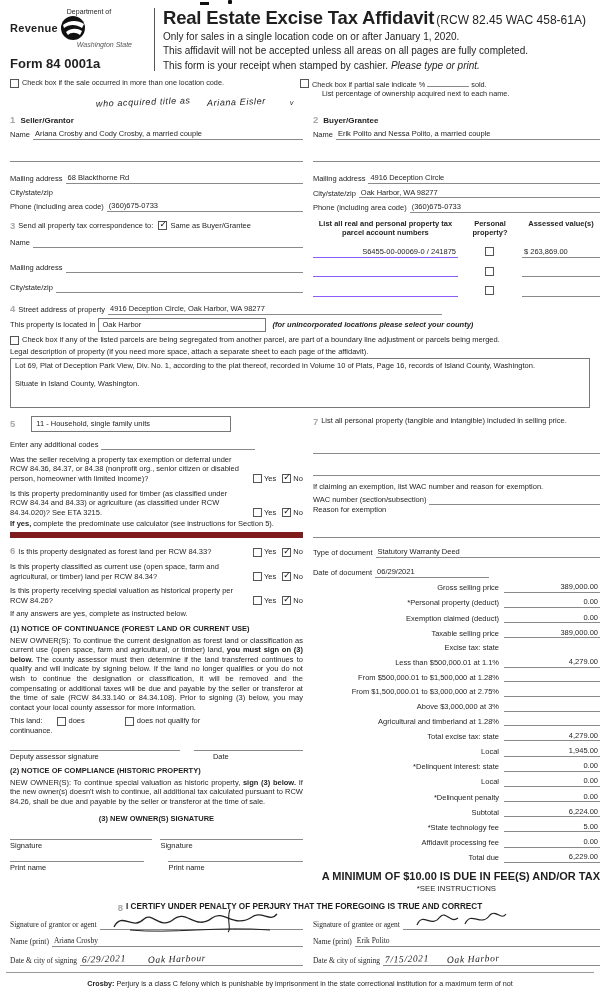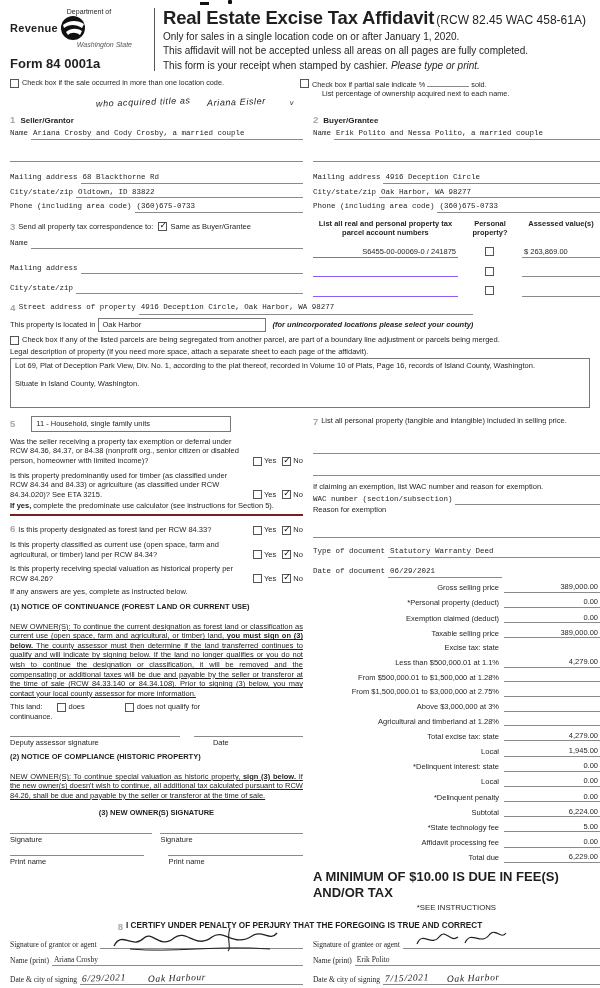--- a/index.html
+++ b/index.html
@@ -24,21 +24,21 @@
   .title-block{padding-top:2px;}
   .title{font-size:18.5px;font-weight:bold;letter-spacing:-0.2px;}
   .title-suffix{font-size:12px;}
   .sub{font-size:10px;margin-top:1.5px;}
 
   
   .cb{width:7px;height:7px;border:1px solid #555;display:inline-block;position:relative;
       flex:none;vertical-align:-1px;background:#fff;}
   .cb.checked::after{content:"\2713";position:absolute;left:0px;top:-3px;font-size:9px;color:#111;}
 
-  .row{display:flex;font-family:Liberation Mono, monospace;}
+  .row{display:flex;align-items:flex-end;}
   .lab{white-space:nowrap;margin-right:3px;}
   .fill{flex:1;border-bottom:1px solid #8a8a8a;min-height:9px;padding:0 2px;}
   .gap2{margin-top:2px;} .gap3{margin-top:3px;} .gap4{margin-top:4px;} .gap6{margin-top:6px;} .gap8{margin-top:8px;}
 
   .checksrow{display:flex;margin-top:5px;font-size:7.3px;}
   .checksrow .half{width:50%;display:flex;align-items:flex-start;}
   .checksrow .cb{margin-right:3px;margin-top:1px;}
   .pctline{border-bottom:1px solid #8a8a8a;width:42px;display:inline-block;height:8px;}
 
   .grid2{display:grid;grid-template-columns:50.5% 49.5%;column-gap:10px;}
@@ -54,39 +54,39 @@
   .parcel-row{display:grid;grid-template-columns:1fr 52px 78px;column-gap:6px;align-items:end;margin-top:9px;}
   .parcel-num{border-bottom:1px solid #8b5cf6;min-height:9px;padding:0 2px;text-align:right;}
   .parcel-cb{text-align:center;}
   .parcel-val{border-bottom:1px solid #8a8a8a;min-height:9px;padding:0 2px;}
 
   .loc-box{border:1px solid #777;display:inline-block;width:160px;padding:1px 3px;min-height:9px;}
   .legal-box{border:1px solid #777;padding:2px 4px;margin-top:2px;min-height:44px;}
 
   .code-box{border:1px solid #777;display:inline-block;width:190px;padding:2px 4px;}
 
-  .yn{display:flex;align-items:flex-end;flex:none;margin-left:4px;}
+  .yn{display:flex;align-items:center;flex:none;margin-left:4px;}
   .yn .cb{margin:0 2px 0 6px;}
   .q{display:flex;align-items:flex-end;margin-top:5px;}
   .q .qt{flex:1;}
 
   .notice-h{font-weight:bold;margin-top:5px;}
-  .ptext{margin-top:10px;text-align:justify;text-decoration:underline;}
+  .ptext{margin-top:2px;text-align:justify;}
 
   .sigline{border-bottom:1px solid #8a8a8a;flex:1;min-height:9px;position:relative;}
   .under-label{display:flex;column-gap:14px;margin-top:14px;}
   .under-label .col{flex:1;border-top:1px solid #8a8a8a;padding-top:1px;}
   .under-label .col.date{flex:0 0 90px;padding-left:19px;}
 
   
   .tax-row{display:flex;align-items:flex-end;margin-top:4.6px;}
   .tax-label{flex:1;text-align:right;padding-right:5px;white-space:nowrap;}
   .tax-value{flex:none;width:92px;border-bottom:1px solid #8a8a8a;text-align:right;padding:0 2px;min-height:9px;}
   .tax-value.noline{border-bottom:none;}
-  .minimum{font-weight:bold;font-size:13px;text-align:left;margin-top:6px;}
+  .minimum{font-weight:bold;font-size:11px;text-align:right;margin-top:6px;}
   .seeinstr{text-align:center;font-size:7.8px;margin-top:1px;}
 
   
   .certify-head{display:flex;justify-content:center;margin-top:8px;}
   .certline{display:flex;align-items:flex-end;margin-top:6px;position:relative;font-family:Liberation Serif, serif;}
   .sig-svg{position:absolute;bottom:-4px;left:10px;}
 
   .perjury{text-align:center;margin-top:6px;font-size:7.2px;color:#222;}
 
   hr.fullrule{border:none;border-top:1px solid #999;margin:6px -4px 0 -4px;}
@@ -163,21 +163,20 @@
       </div>
       <div class="row" style="margin-top:12px;">
           <span class="fill"></span>
         </div>
       <div class="row" style="margin-top:11px;">
         <span class="lab">Mailing address</span>
         <span class="fill">68 Blackthorne Rd</span>
       </div>
       <div class="row gap4">
         <span class="lab">City/state/zip</span>
-        <span class="fill">Oldtown, ID 83822</span>
       </div>
       <div class="row gap4">
         <span class="lab">Phone (including area code)</span>
         <span class="fill">(360)675-0733</span>
       </div>
       <div class="gap8" style="display:flex;align-items:center;">
         <span class="secno">3</span>
         <span>Send all property tax correspondence to:</span>
         <span class="cb checked" style="margin:0 3px 0 5px;"></span>
         <span>Same as Buyer/Grantee</span>
@@ -270,41 +269,45 @@
       <div class="gap8">Situate in Island County, Washington.</div>
     </div>
   </div>
 
   <div class="grid2" style="margin-top:8px;">
 
     <div>
       <div style="display:flex;align-items:center;">
         <span class="secno" style="margin-right:16px;">5</span>
         <span class="code-box">11 - Household, single family units</span>
+      </div>
+      <div class="row gap8">
+        <span class="lab">Enter any additional codes</span>
+        <span class="fill" style="flex:0 0 150px;"></span>
       </div>
 
       <div class="q">
         <span class="qt">Was the seller receiving a property tax exemption or deferral under RCW 84.36, 84.37, or 84.38 (nonprofit org., senior citizen or disabled person, homeowner with limited income)?</span>
         <span class="yn">
           <span class="cb"></span>
             <span>Yes</span>
           <span class="cb checked"></span>
             <span>No</span>
         </span>
       </div>
       <div class="q">
         <span class="qt">Is this property predominantly used for timber (as classified under RCW 84.34 and 84.33) or agriculture (as classified under RCW 84.34.020)? See ETA 3215.</span>
         <span class="yn">
           <span class="cb"></span>
             <span>Yes</span>
           <span class="cb checked"></span>
             <span>No</span>
         </span>
       </div>
-      <div class="gap2" style="border-bottom:2px solid #7f1d1d;padding-bottom:3px;">
+      <div class="gap2" style="border-bottom:6px solid #7f1d1d;padding-bottom:3px;">
         <span class="bd">If yes,</span>
         <span>complete the predominate use calculator (see instructions for Section 5).</span>
       </div>
 
       <div class="q" style="margin-top:7px;">
         <span class="qt"><span class="secno">6</span><span>Is this property designated as forest land per RCW 84.33?</span></span>
         <span class="yn">
           <span class="cb"></span>
             <span>Yes</span>
           <span class="cb checked"></span>
@@ -548,19 +551,19 @@
           <span class="hand">7/15/2021</span>
           <span class="hand" style="margin-left:16px;">Oak Harbor</span>
         </span>
       </div>
     </div>
   </div>
 
   <hr class="fullrule">
 
   <div class="perjury">
-    <span class="bd">Island:</span>
+    <span class="bd">Crosby:</span>
     <span>Perjury is a class C felony which is punishable by imprisonment in the state correctional institution for a maximum term of not</span>
     <div>more than</div>
     
   </div>
 
 </div>
 
 </body></html>

